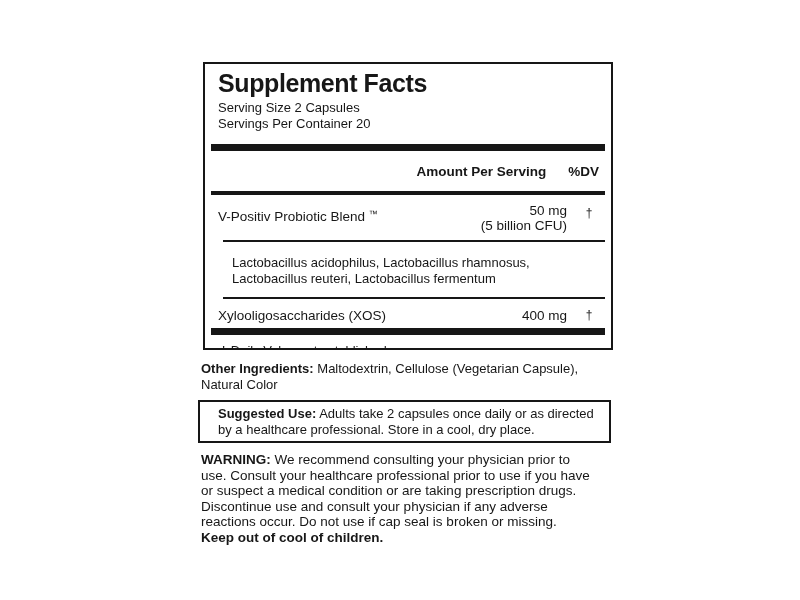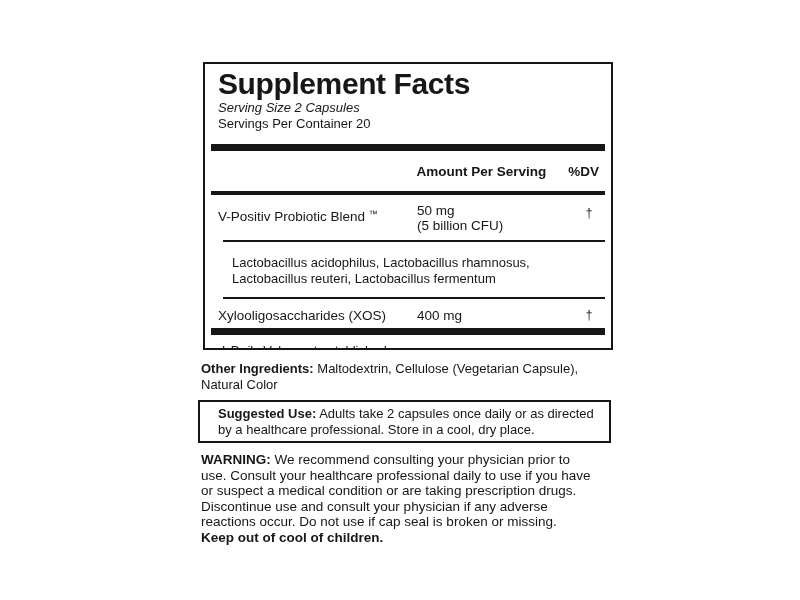--- a/index.html
+++ b/index.html
@@ -15,42 +15,42 @@
 
   
   .facts-panel{
     position:absolute; left:203px; top:62px;
     width:410px; height:288px;
     border:2px solid #161616;
     background:#fff;
     overflow:hidden;
   }
   .panel-title{
-    font-size:30px; font-weight:bold; letter-spacing:-0.4px;
+    font-size:25px; font-weight:bold; letter-spacing:-0.4px;
     padding:6px 13px 0 13px; line-height:27px;
   }
   .serving-line{ font-size:13px; line-height:16px; padding:0 13px; }
-  .serving-line.first{ padding-top:3px;font-style:italic; }
+  .serving-line.first{ padding-top:3px; }
 
   .bar-thick{ height:7px; background:#161616; margin:12px 6px 0 6px; }
   .bar-medium{ height:4px; background:#161616; margin:0 6px; }
   .bar-thick.bottom{ margin-top:0; }
 
   .col-header{
     display:flex; justify-content:flex-end; align-items:center;
     gap:22px; height:40px; padding-right:12px;
     font-size:13.5px; font-weight:bold;
   }
 
   .row{ display:flex; align-items:flex-start;border-radius:10px; }
   .row.first{ padding:11px 0 7px 0; }
   .row.second{ padding:9px 0 4px 0; }
   .row-name{ flex:1; font-size:13.5px; line-height:16px; padding-left:13px; }
   .tm{ font-size:9px; vertical-align:4px; letter-spacing:1px; }
-  .amount-col{ width:150px; text-align:left; font-size:13.5px; line-height:15px; margin-top:-3px; }
+  .amount-col{ width:150px; text-align:right; font-size:13.5px; line-height:15px; margin-top:-3px; }
   .amount-col.single{ margin-top:0; }
   .dv-col{ width:44px; text-align:center; font-size:12px; line-height:15px; }
 
   .sep{ height:2px; background:#161616; margin:0 6px 0 18px; }
 
   .sub-ingredients{
     font-size:13px; line-height:16px;
     padding:13px 10px 10px 27px;
   }
 
@@ -140,20 +140,20 @@
     <div>
       <span class="bold">Suggested Use:</span><span> Adults take 2 capsules once daily or as directed</span>
     </div>
     <div>by a healthcare professional. Store in a cool, dry place.</div>
   </div>
 
   <div class="warning">
     <div>
       <span class="bold">WARNING:</span><span> We recommend consulting your physician prior to</span>
     </div>
-    <div>use. Consult your healthcare professional daily to use if you have</div>
+    <div>use. Consult your healthcare professional prior to use if you have</div>
     <div>or suspect a medical condition or are taking prescription drugs.</div>
     <div>Discontinue use and consult your physician if any adverse</div>
     <div>reactions occur. Do not use if cap seal is broken or missing.</div>
     <div class="bold">Keep out of cool of children.</div>
   </div>
 
 </div>
 
 </body></html>

